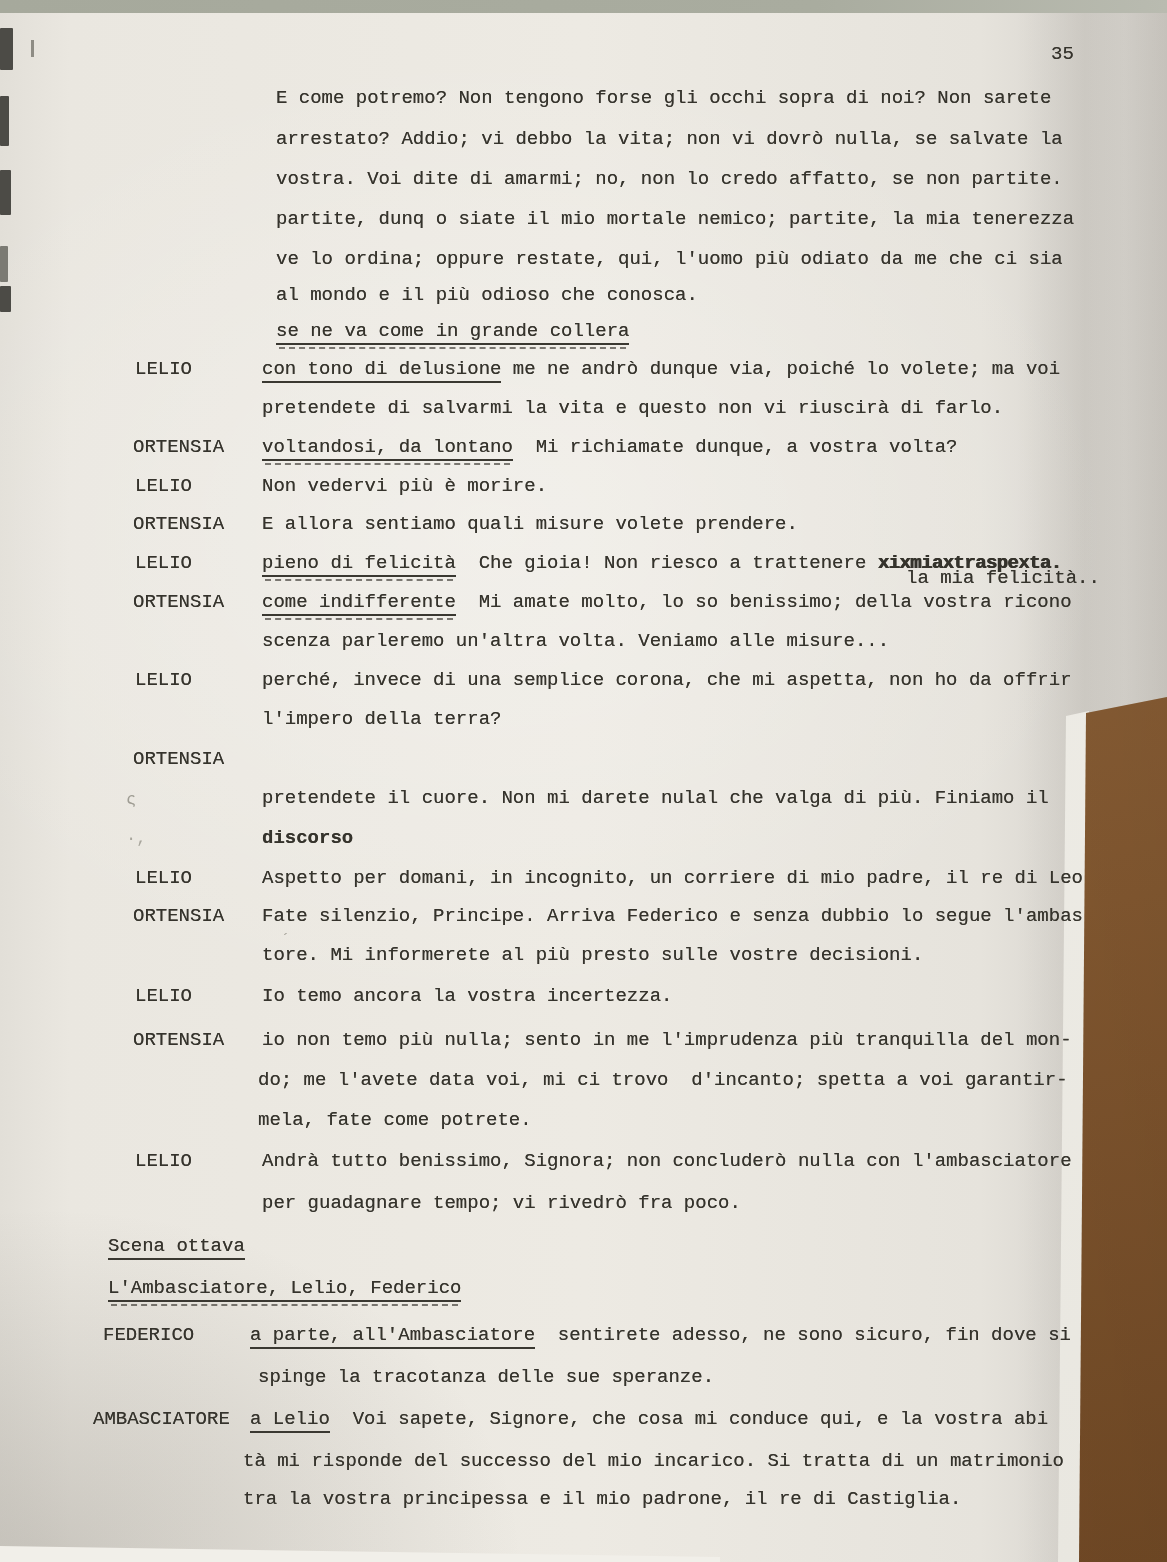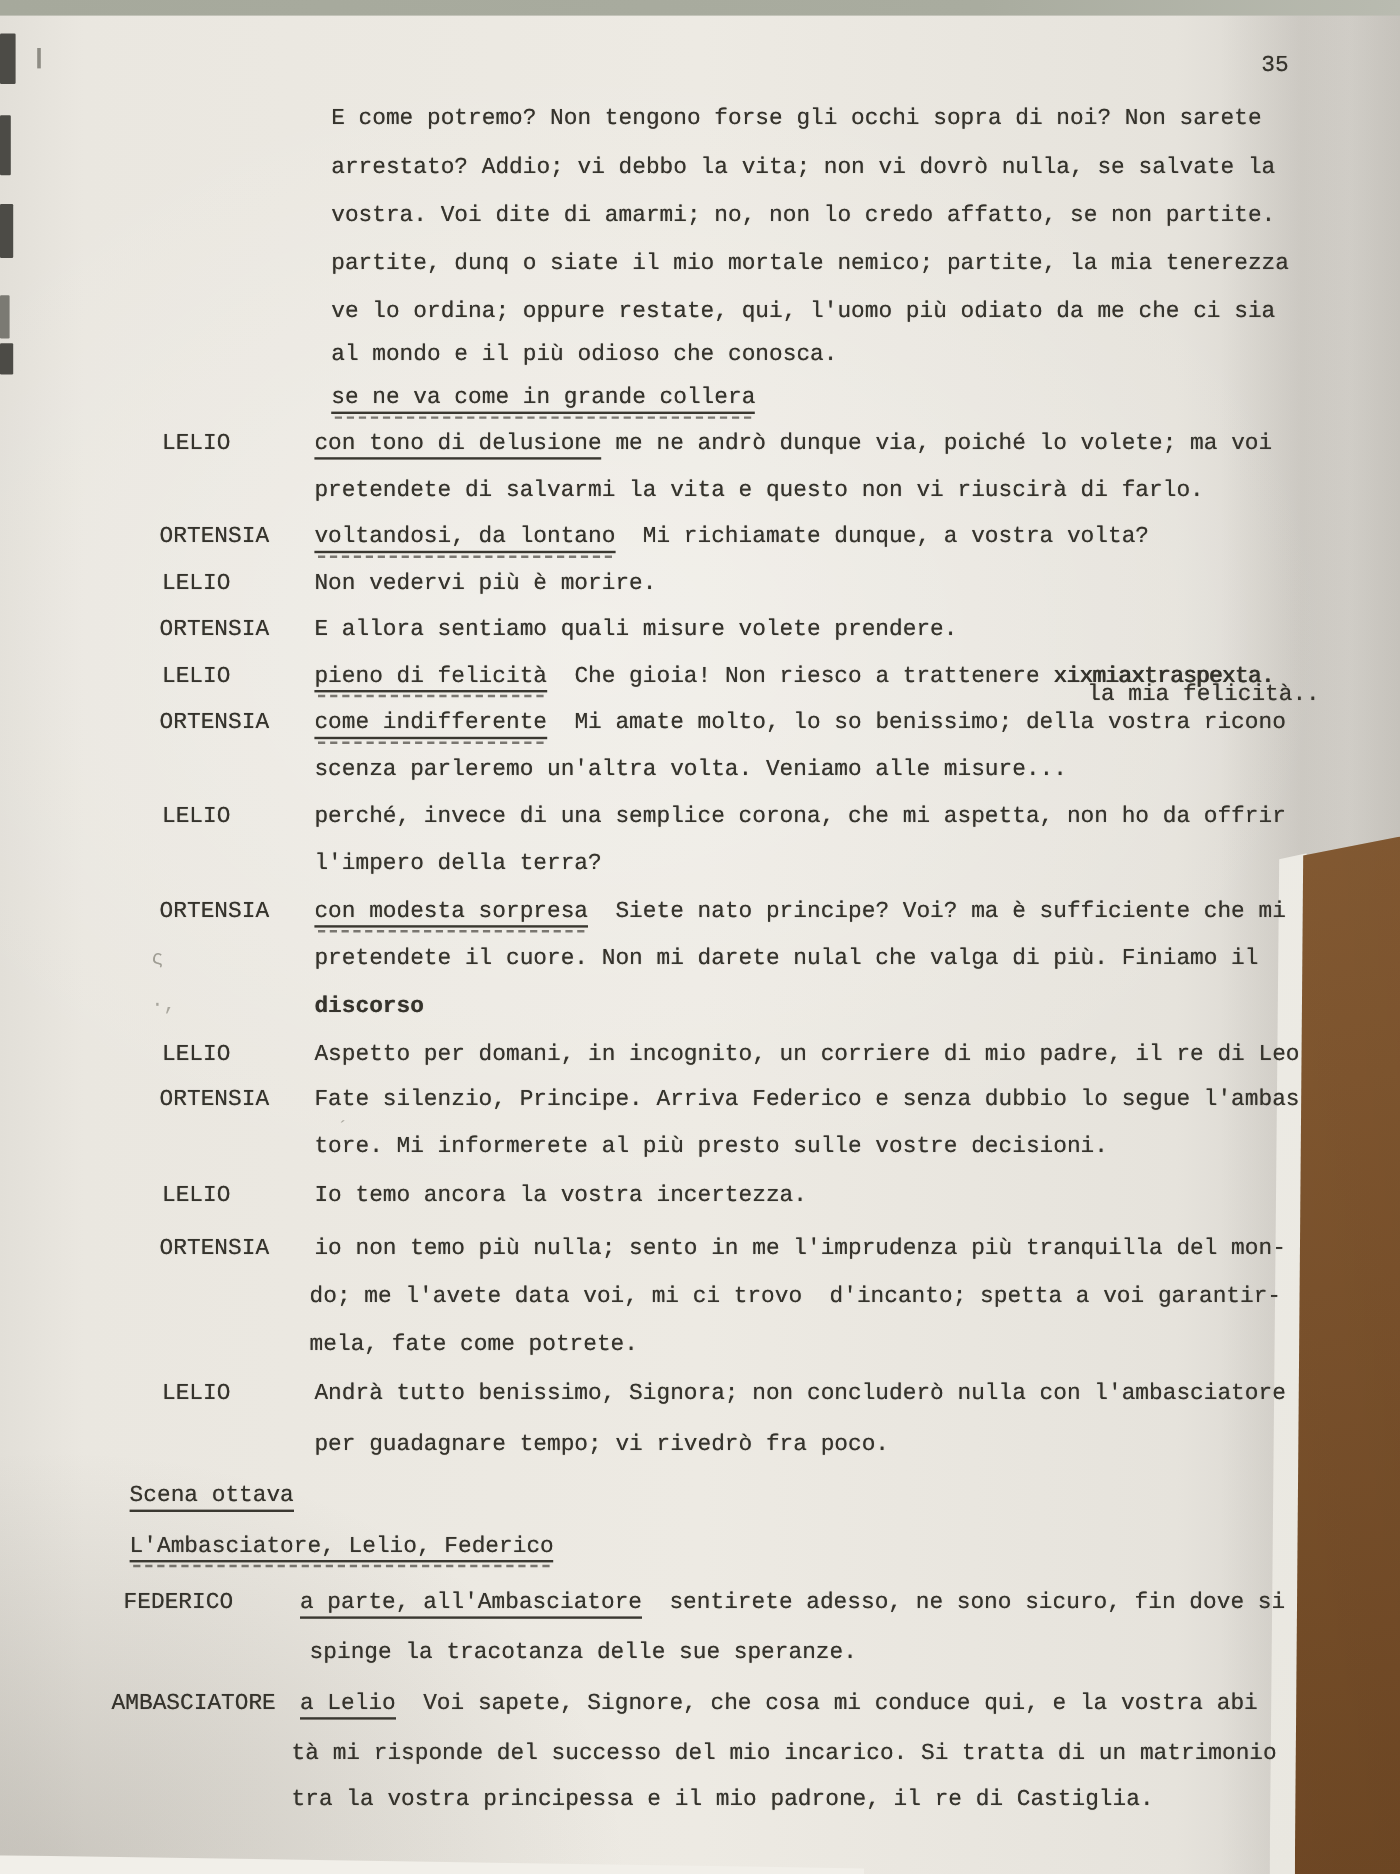--- a/index.html
+++ b/index.html
@@ -37,21 +37,21 @@
   .seg,.spk,.note,.pgnum,.mark{
     font-size:19px;line-height:26px;white-space:pre;color:#35332c;
     text-shadow:0 0 .6px rgba(53,51,44,.75);
   }
   .spk{position:absolute;top:0;}
   .txt{position:absolute;top:0;white-space:pre;}
   .u{border-bottom:2px solid #3a3831;padding-bottom:1px;}
   .u2{border-bottom:2px solid #3a3831;padding-bottom:1px;position:relative;}
   .u2:after{content:"";position:absolute;left:3px;right:3px;bottom:-6px;
     border-bottom:2px dashed rgba(58,56,49,.65);}
-  .strike{font-weight:normal;letter-spacing:-.6px;text-shadow:.7px 0 0 #35332c,0 0 .6px rgba(53,51,44,.8);}
+  .strike{font-weight:bold;letter-spacing:-.6px;text-shadow:.7px 0 0 #35332c,0 0 .6px rgba(53,51,44,.8);}
   .note{position:absolute;}
   .pgnum{position:absolute;left:1051px;top:41px;}
   .mark{position:absolute;color:#8d8b81;text-shadow:none;}
 </style>
 </head>
 <body>
 
 <div class="photo">
   <div class="top-strip"></div>
 
@@ -124,21 +124,20 @@
       </div>
       <div class="line" style="top: 667px;">
         <span class="spk seg" style="left: 135px;">LELIO</span>
         <span class="txt" style="left: 262px;"><span class="seg">perché, invece di una semplice corona, che mi aspetta, non ho da offrir</span></span>
       </div>
       <div class="line" style="top: 706px;">
         <span class="txt" style="left: 262px;"><span class="seg">l'impero della terra?</span></span>
       </div>
       <div class="line" style="top: 746px;">
         <span class="spk seg" style="left: 133px;">ORTENSIA</span>
-        <span class="txt" style="left: 262px;"><span class="seg u2">con modesta sorpresa</span><span class="seg">  Siete nato principe? Voi? ma è sufficiente che mi</span></span>
       </div>
       <div class="line" style="top: 785px;">
         <span class="txt" style="left: 262px;"><span class="seg">pretendete il cuore. Non mi darete nulal che valga di più. Finiamo il</span></span>
       </div>
       <div class="line" style="top: 825px; font-weight: bold;">
         <span class="txt" style="left: 262px;"><span class="seg">discorso</span></span>
       </div>
       <div class="line" style="top: 865px;">
         <span class="spk seg" style="left: 135px;">LELIO</span>
         <span class="txt" style="left: 262px;"><span class="seg">Aspetto per domani, in incognito, un corriere di mio padre, il re di Leo</span></span>

